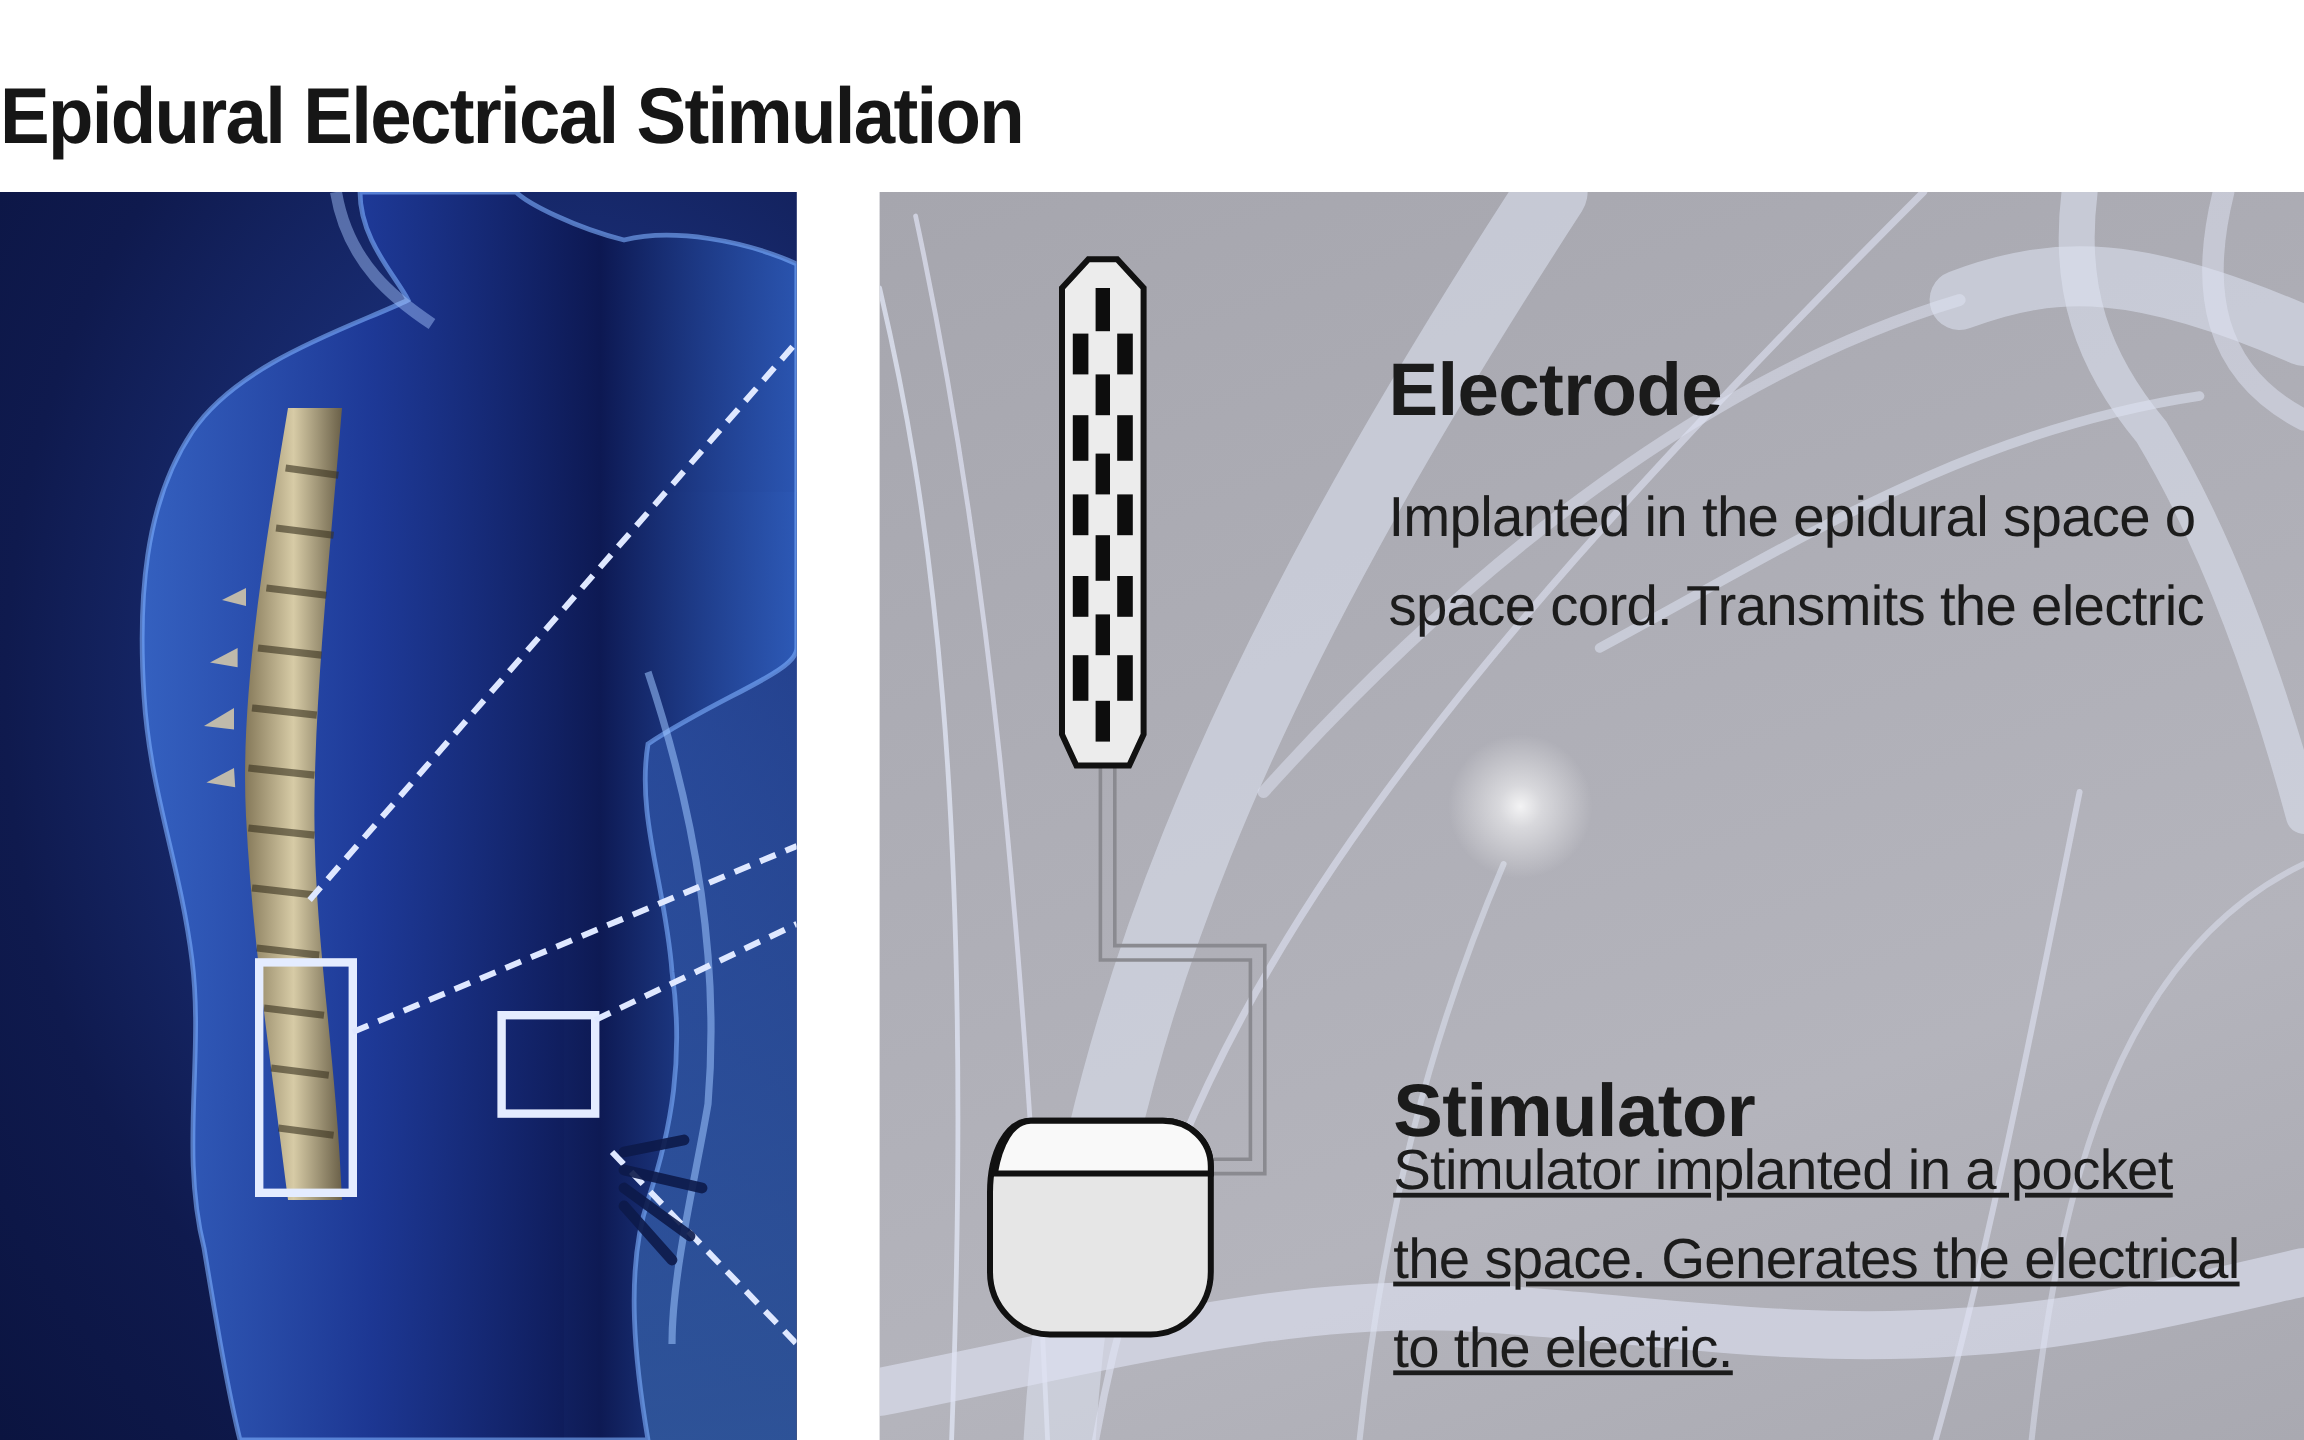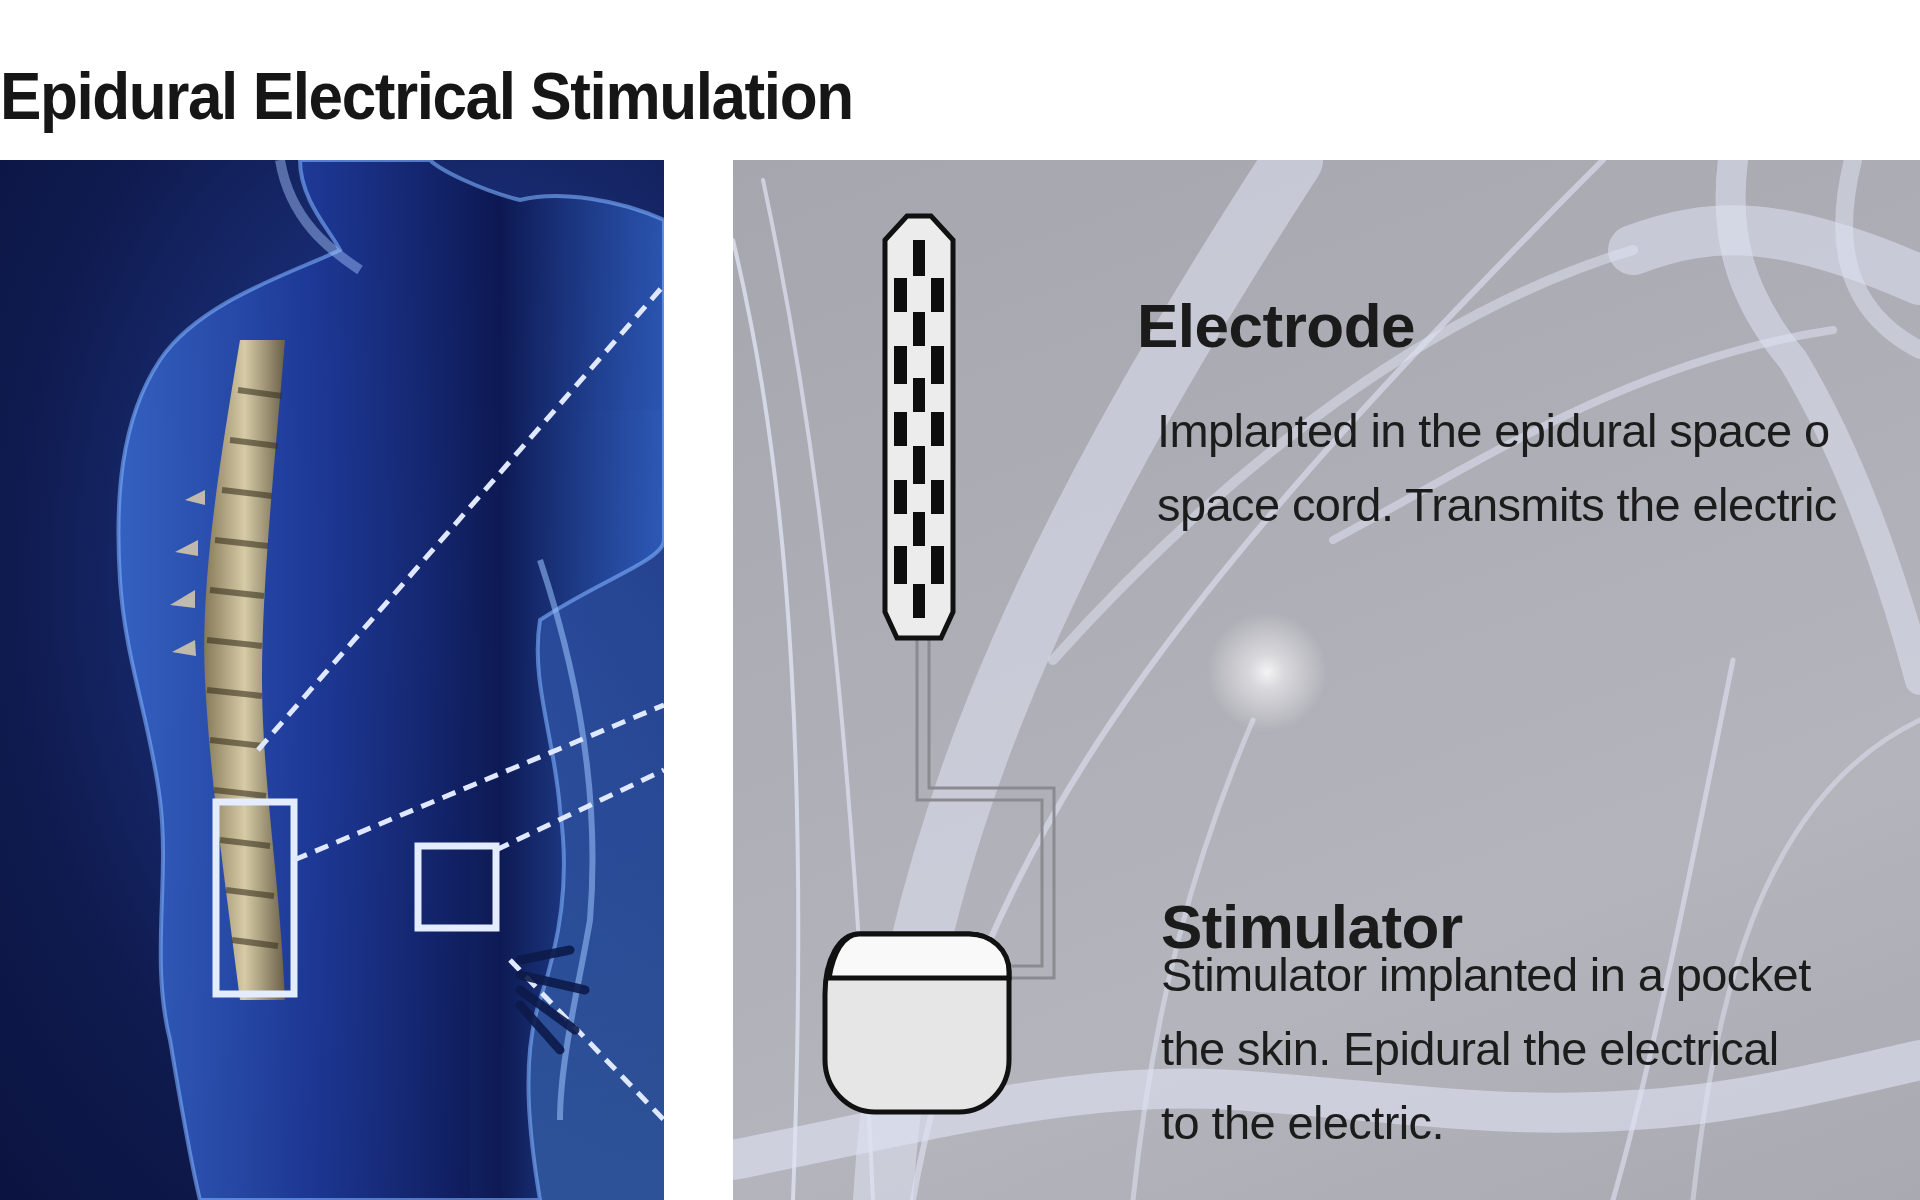--- a/index.html
+++ b/index.html
@@ -165,25 +165,25 @@
       <rect x="32" y="372" width="12" height="34"></rect>
     </g>
   </svg>
 
   <svg class="overlay" style="left:86px; top:770px;" width="196" height="186" viewBox="0 0 196 186">
     <path d="M40,4 L150,4 C172,4 190,20 190,42 L190,130 C190,158 168,182 140,182 L56,182 C28,182 6,158 6,130 L6,64 C6,30 20,4 40,4 Z" fill="#e6e6e6" stroke="#111" stroke-width="5"></path>
     <path d="M10,48 L190,48" stroke="#111" stroke-width="4"></path>
     <path d="M40,4 L150,4 C172,4 190,20 190,42 L190,48 L10,48 C14,24 24,4 40,4 Z" fill="#f9f9f9" stroke="#111" stroke-width="5"></path>
   </svg>
 
-  <div class="heading" style="left:404px; top:130px;text-align:center;">Electrode</div>
+  <div class="heading" style="left:424px; top:130px;text-align:center;">Electrode</div>
   <div class="body-text" style="left:424px; top:234px;">
     <div>Implanted in the epidural space o</div>
     <div>space cord. Transmits the electric</div>
   </div>
 
   <div class="heading" style="left:428px; top:690px;margin-top:41px;">Stimulator</div>
-  <div class="body-text" style="left:428px; top:778px;">
+  <div class="body-text" style="left:428px; top:778px;text-decoration:underline;">
     <div>Stimulator implanted in a pocket</div>
-    <div>the skin. Epidural the electrical</div>
+    <div>the space. Generates the electrical</div>
     <div>to the electric.</div>
   </div>
 </div>
 
 </body></html>

